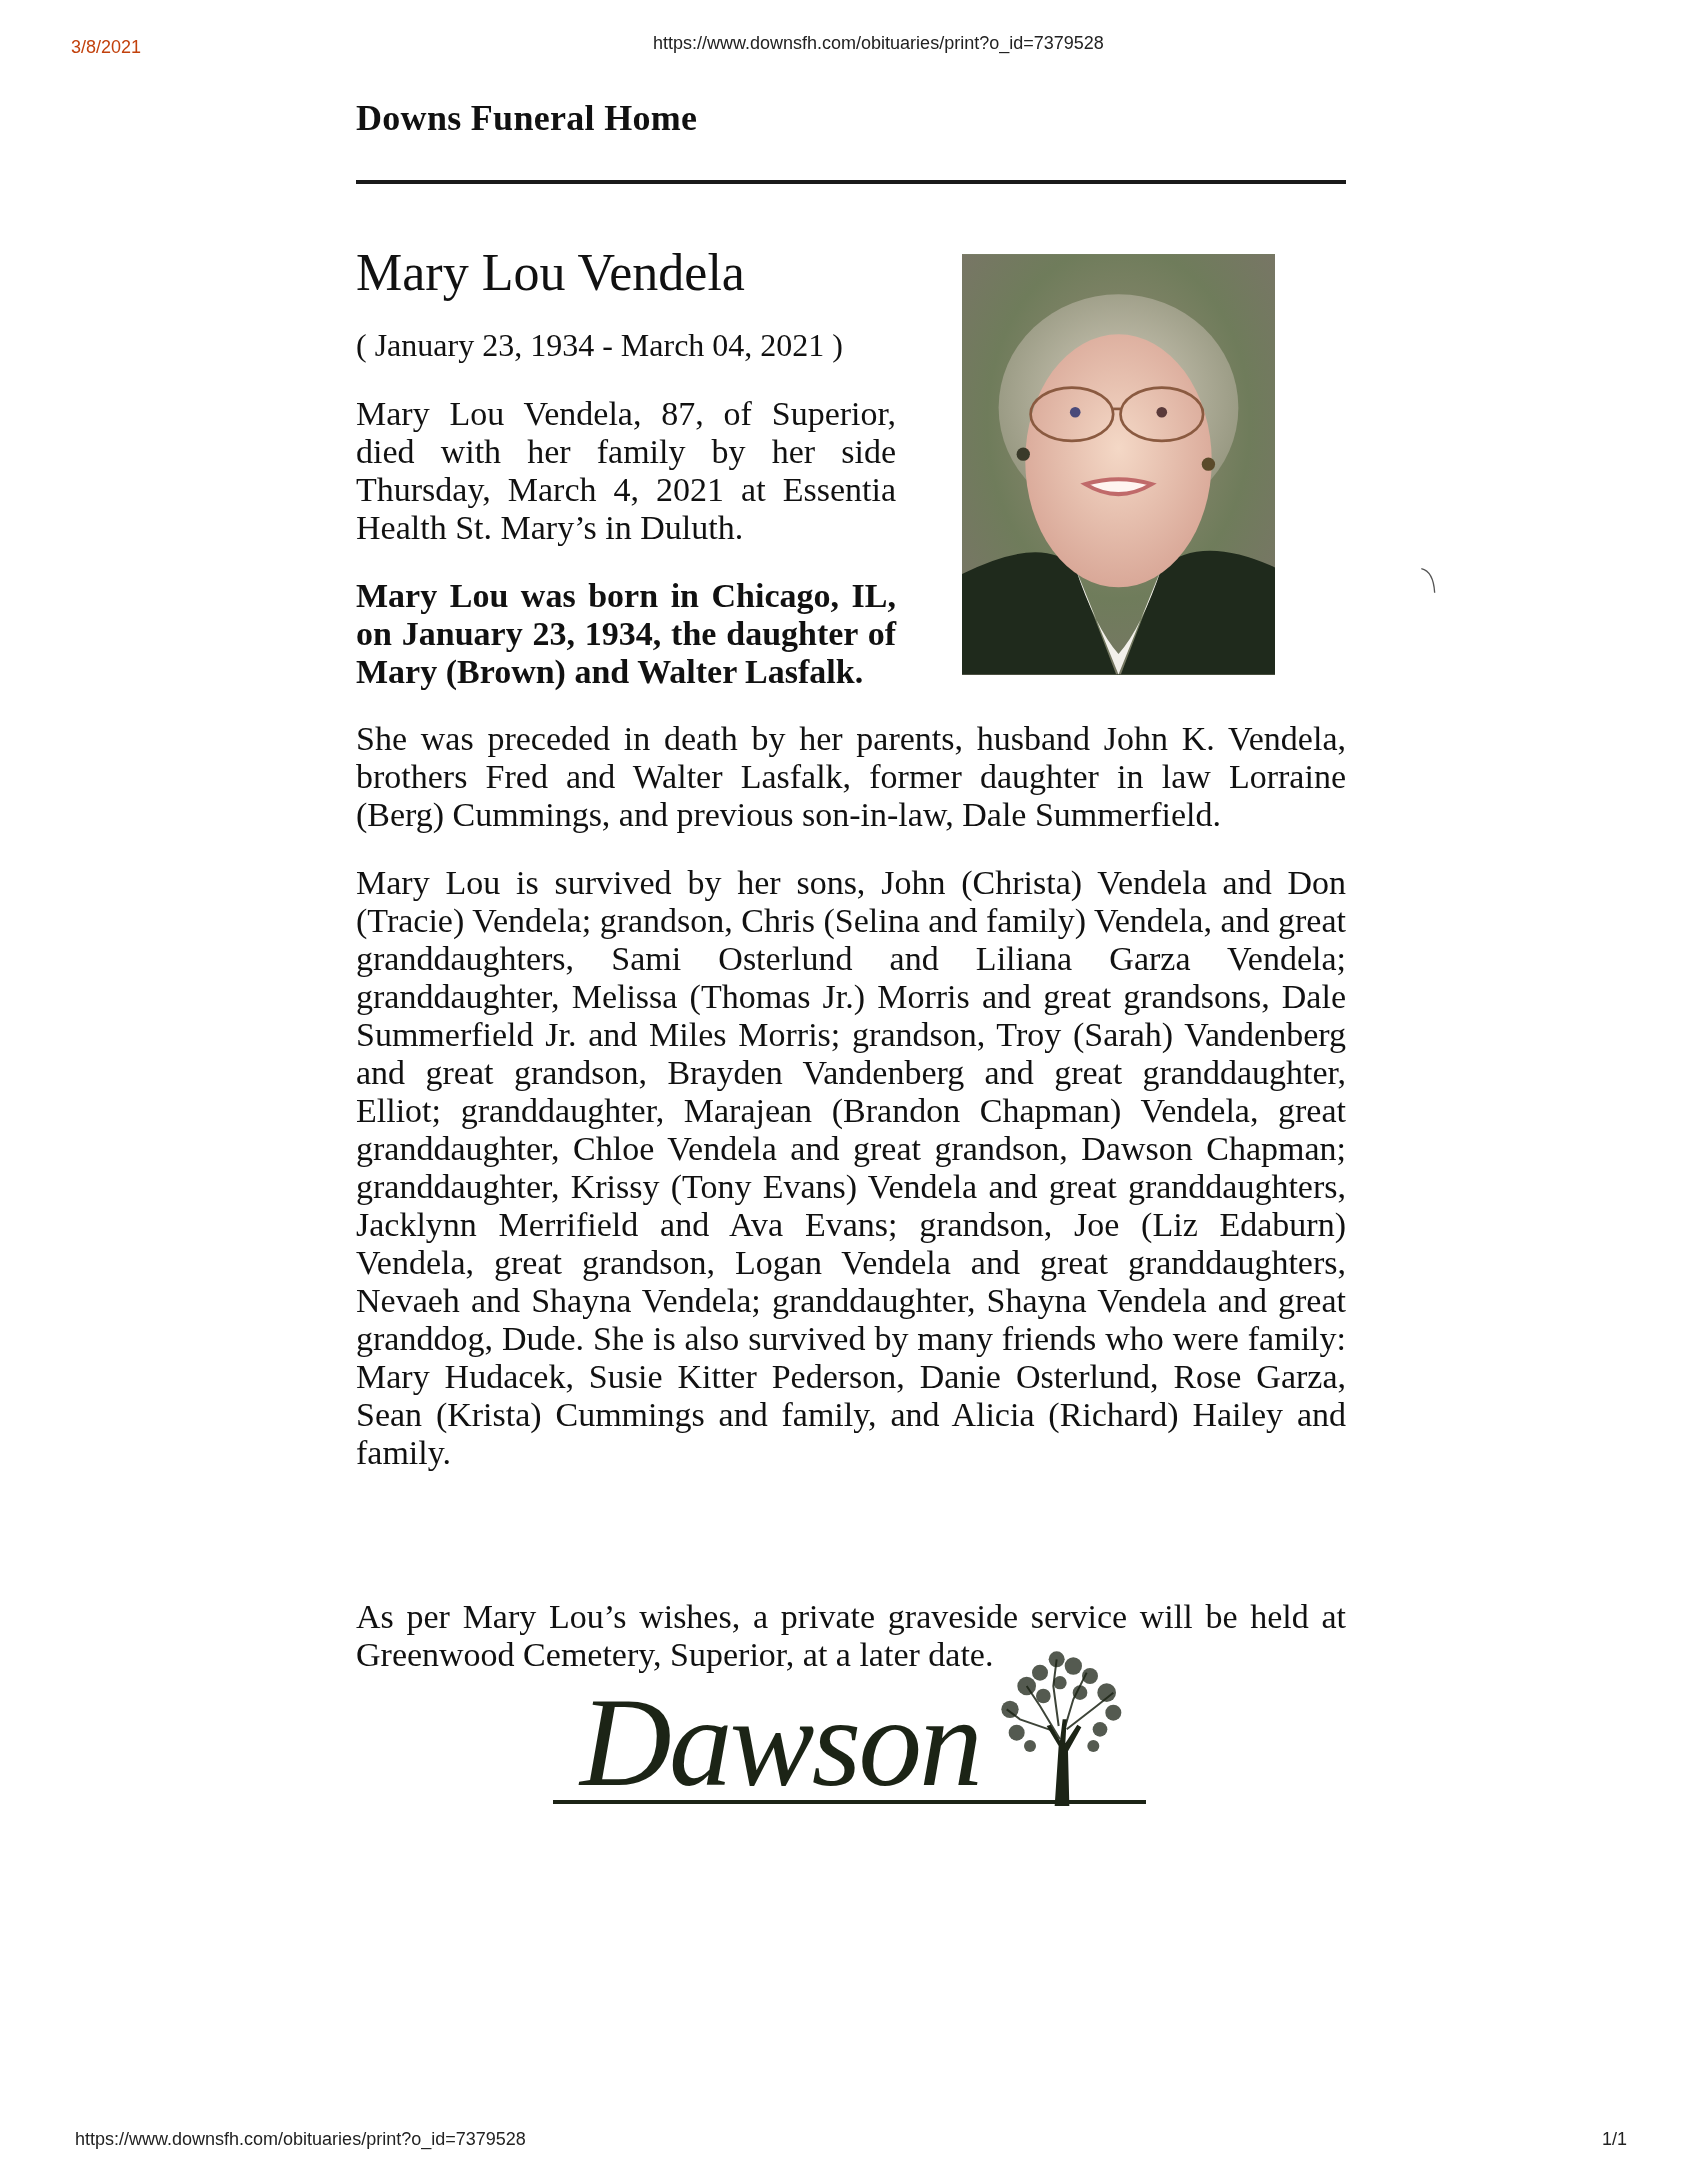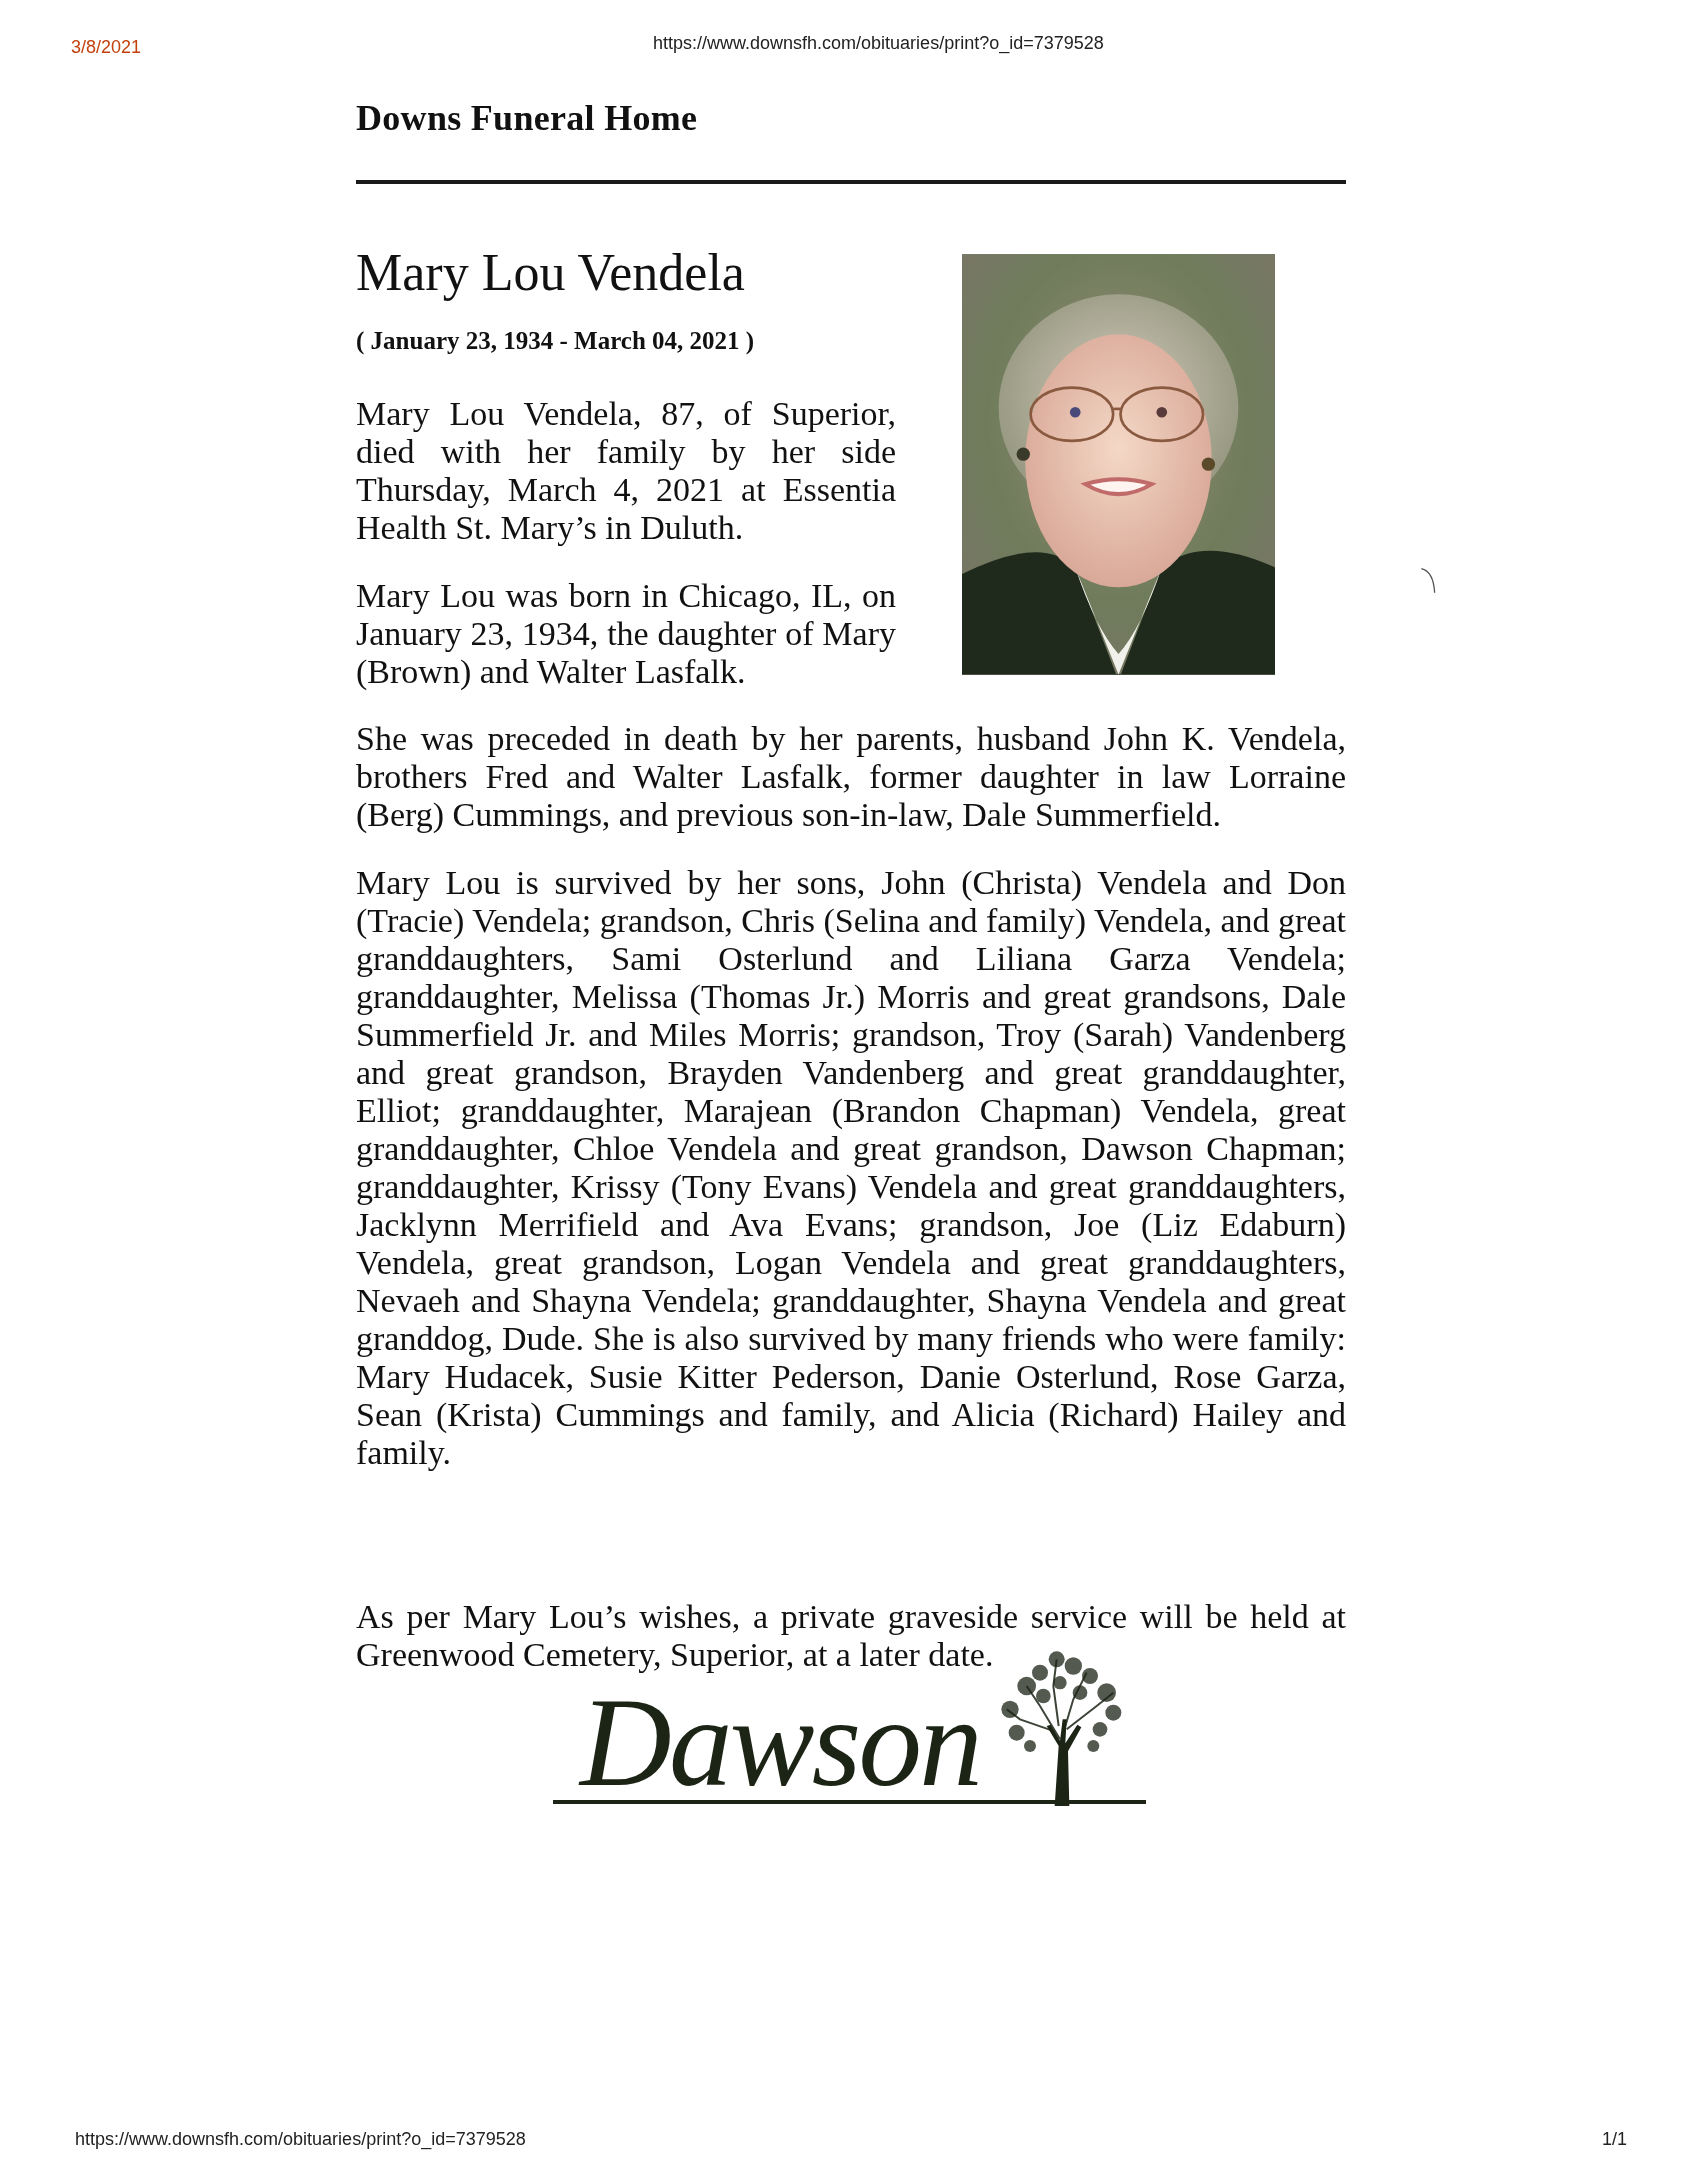--- a/index.html
+++ b/index.html
@@ -58,23 +58,22 @@
       font-weight: normal;
       font-size: 52px;
       color: #111;
       margin: 0;
     }
     .obit-dates {
       position: absolute;
       left: 356px;
       top: 327px;
       font-family: "Liberation Serif", serif;
-      font-size: 25px;
-      color: #111;
-      font-weight: bold;
+      font-size: 32px;
+      color: #111;
     }
     .portrait {
       position: absolute;
       left: 962px;
       top: 254px;
       width: 313px;
       height: 421px;
       overflow: hidden;
       background: linear-gradient(160deg, #7f8a6c 0%, #6e7a5a 30%, #8a7f78 60%, #5f6c4f 100%);
     }
@@ -84,21 +83,21 @@
       font-family: "Liberation Serif", serif;
       font-size: 34px;
       line-height: 38px;
       text-align: justify;
       color: #111;
       margin: 0;
     }
     .para.narrow { width: 540px; }
     .para.wide { width: 990px; }
     .p1 { top: 395px; }
-    .p2 { top: 577px; }
+    .p2 { top: 577px; font-weight: bold; }
     .p3 { top: 720px; font-family: Liberation Serif, serif; }
     .p4 { top: 864px; }
     .p5 { top: 1551px; margin-top: 47px; }
 
     .logo {
       position: absolute;
       left: 553px;
       top: 1639px;
       width: 600px;
       height: 227px;

